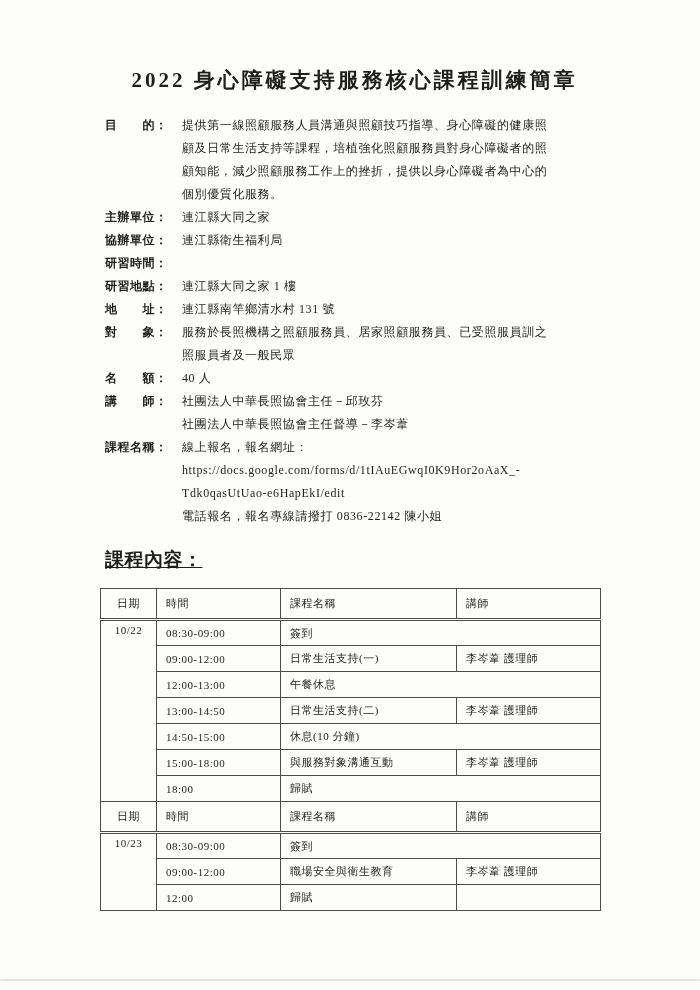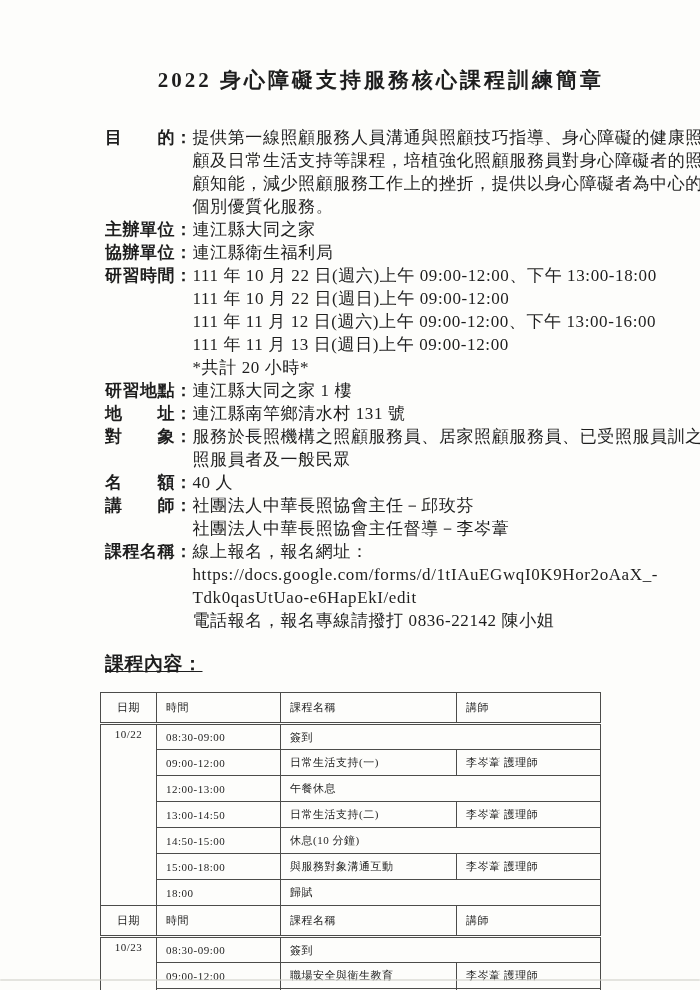--- a/index.html
+++ b/index.html
@@ -9,28 +9,28 @@
     width: 700px;
     height: 990px;
     margin: 0 auto;
     background: #fdfdfb;
     font-family: "Liberation Serif", "DejaVu Serif", serif;
     color: #1e1e1e;
     overflow: hidden;
   }
   .content { padding: 66px 96px 0 105px; }
   .doc-title {
-    text-align: right;
+    text-align: center;
     font-size: 21px;
     font-weight: 600;
     letter-spacing: 3px;
-    margin-bottom: 32px;
+    margin-bottom: 20px;
     white-space: nowrap;
   }
-  .info-list { font-size: 17px; }
+  .info-list { font-size: 12px; }
   .info-row { display: flex; align-items: flex-start; }
   .info-label {
     flex: 0 0 77px;
     font-weight: bold;
     white-space: pre;
     line-height: 23px;
     letter-spacing: 0.5px;
   }
   .info-content { flex: 1; }
   .info-line { line-height: 23px; letter-spacing: 0.6px; white-space: nowrap; }
@@ -109,27 +109,20 @@
           </div>
         </div>
         <div class="info-row">
           <div class="info-label">協辦單位：</div>
           <div class="info-content">
             <div class="info-line">連江縣衛生福利局</div>
           </div>
         </div>
         <div class="info-row">
           <div class="info-label">研習時間：</div>
-          <div class="info-content">
-            <div class="info-line">111 年 10 月 22 日(週六)上午 09:00-12:00、下午 13:00-18:00</div>
-            <div class="info-line">111 年 10 月 22 日(週日)上午 09:00-12:00</div>
-            <div class="info-line">111 年 11 月 12 日(週六)上午 09:00-12:00、下午 13:00-16:00</div>
-            <div class="info-line">111 年 11 月 13 日(週日)上午 09:00-12:00</div>
-            <div class="info-line">*共計 20 小時*</div>
-          </div>
         </div>
         <div class="info-row">
           <div class="info-label">研習地點：</div>
           <div class="info-content">
             <div class="info-line">連江縣大同之家 1 樓</div>
           </div>
         </div>
         <div class="info-row">
           <div class="info-label">地　　址：</div>
           <div class="info-content">

